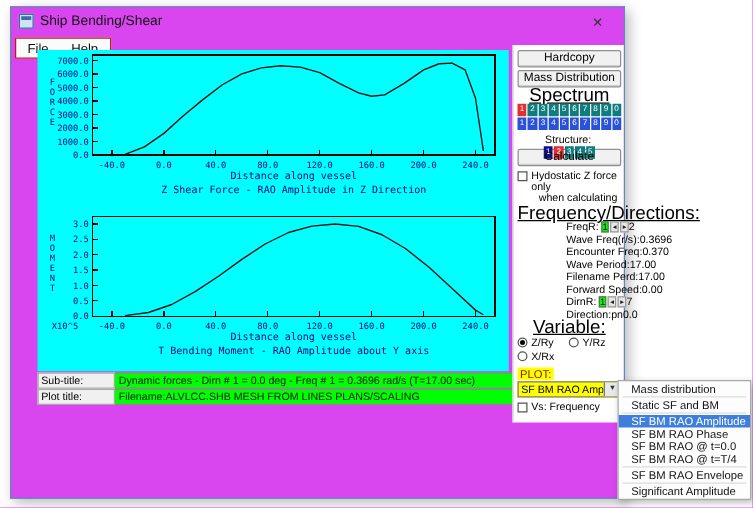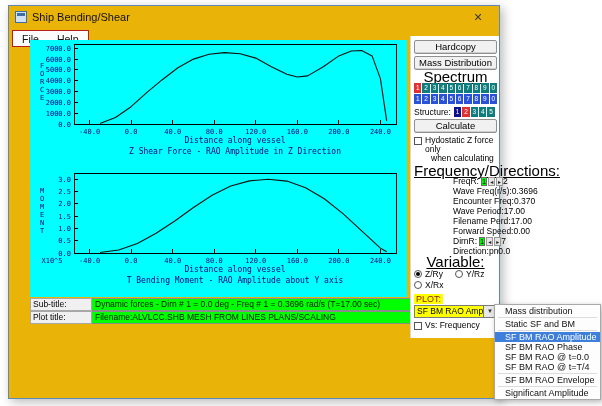--- a/index.html
+++ b/index.html
@@ -1,20 +1,20 @@
 <!DOCTYPE html>
 <html><head>
 <meta charset="utf-8">
 <style>
   * { margin:0; padding:0; box-sizing:border-box; }
   html,body { width:602px; height:406px; }
   body { font-family:"Liberation Sans",sans-serif; background:#ffffff; position:relative; overflow:hidden; }
 
   #app-window { position:absolute; left:8px; top:5px; width:492px; height:394px;
-    background:#eab308; border:1px solid #5b8ab8; box-shadow:3px 3px 10px rgba(0,0,0,.28); }
+    background:#d946ef; border:1px solid #5b8ab8; box-shadow:3px 3px 10px rgba(0,0,0,.28); }
 
   .titlebar { height:22px; display:flex; align-items:center; gap:5px; padding:0 6px; font-size:11px; color:#111; }
   .app-icon { width:12px; height:12px; border:1px solid #3a6ea5; background:#cfe3f5; position:relative; }
   .app-icon::after { content:""; position:absolute; left:1px; top:1px; right:1px; height:3px; background:#3a6ea5; }
   .close-btn { margin-left:auto; width:30px; height:21px; text-align:center; line-height:21px; font-size:14px; color:#333; }
 
   .menubar { height:20px; padding:1px 3px; }
   .menubox { display:inline-flex; border:1px solid #b91c1c; background:#fbfbfb; }
   .menu-top-item { font-size:10.5px; padding:2px 9px 1px 9px; color:#111; }
 
@@ -30,21 +30,21 @@
   .status-label { width:62px; background:#f0f0f0; border:1px solid #a8a8a8; font-size:8.5px; line-height:11px; padding:0 2px; color:#000; }
   .status-value { flex:1; background:#00ff00; border:1px solid #8a8a8a; border-left:none; font-size:8.5px; line-height:11px; padding:0 3px; white-space:nowrap; overflow:hidden; color:#001a00; }
 
   .right-panel { position:absolute; left:401px; top:30px; width:89px; height:302px;
     border-left:1px solid #d8d8d8; padding:4px 2px 0 3px; font-size:9px; color:#000; background:#fff; }
   .btn { width:100%; height:14px; background:#f1f1f1; border:1px solid #8f8f8f; border-radius:2px;
     text-align:center; font-size:9.5px; line-height:12px; margin-bottom:2px; box-shadow:inset 0 -1px 0 #cfcfcf; }
   .sec-label { text-align:center; font-size:15px; height:10px; line-height:10px; margin-top:1px;text-decoration:underline; }
   .cells-row { display:flex; gap:1px; height:10px; margin-top:1px; }
   .cell { width:7.4px; height:10px; color:#fff; font-size:6.5px; text-align:center; line-height:10px; }
-  .structure-row { display:flex; align-items:center; gap:1px; height:11px; margin-top:2px; margin-bottom:2px; }
+  .structure-row { display:flex; align-items:center; gap:1px; height:11px; margin-top:2px; margin-bottom:2px;flex-direction:column; }
   .structure-row .slabel { font-size:8.5px; margin-right:2px; }
   .chk { display:flex; gap:3px; margin-top:3px; }
   .cbox { width:8px; height:8px; border:1px solid #555; background:#fff; flex:none; margin-top:1px; }
   .chk .ctext { font-size:8.5px; line-height:9px; }
   .chk .ctext .l2 { padding-left:6px; }
   .prow { display:flex; align-items:center; height:10px;padding-left:39px; }
   .prow .lbl { font-size:8.5px; white-space:nowrap; }
   .prow .val { margin-left:auto; font-size:8.5px; }
   .gbox { width:13px; height:9px; background:#00ff00; border:1px solid #6a6a6a; font-size:7.5px; text-align:center; line-height:8px; margin-left:2px; color:#000; }
   .spin { width:9px; height:9px; background:#e6e6e6; border:1px solid #979797; font-size:5px; line-height:8px; text-align:center; margin-left:1px; color:#222; }

